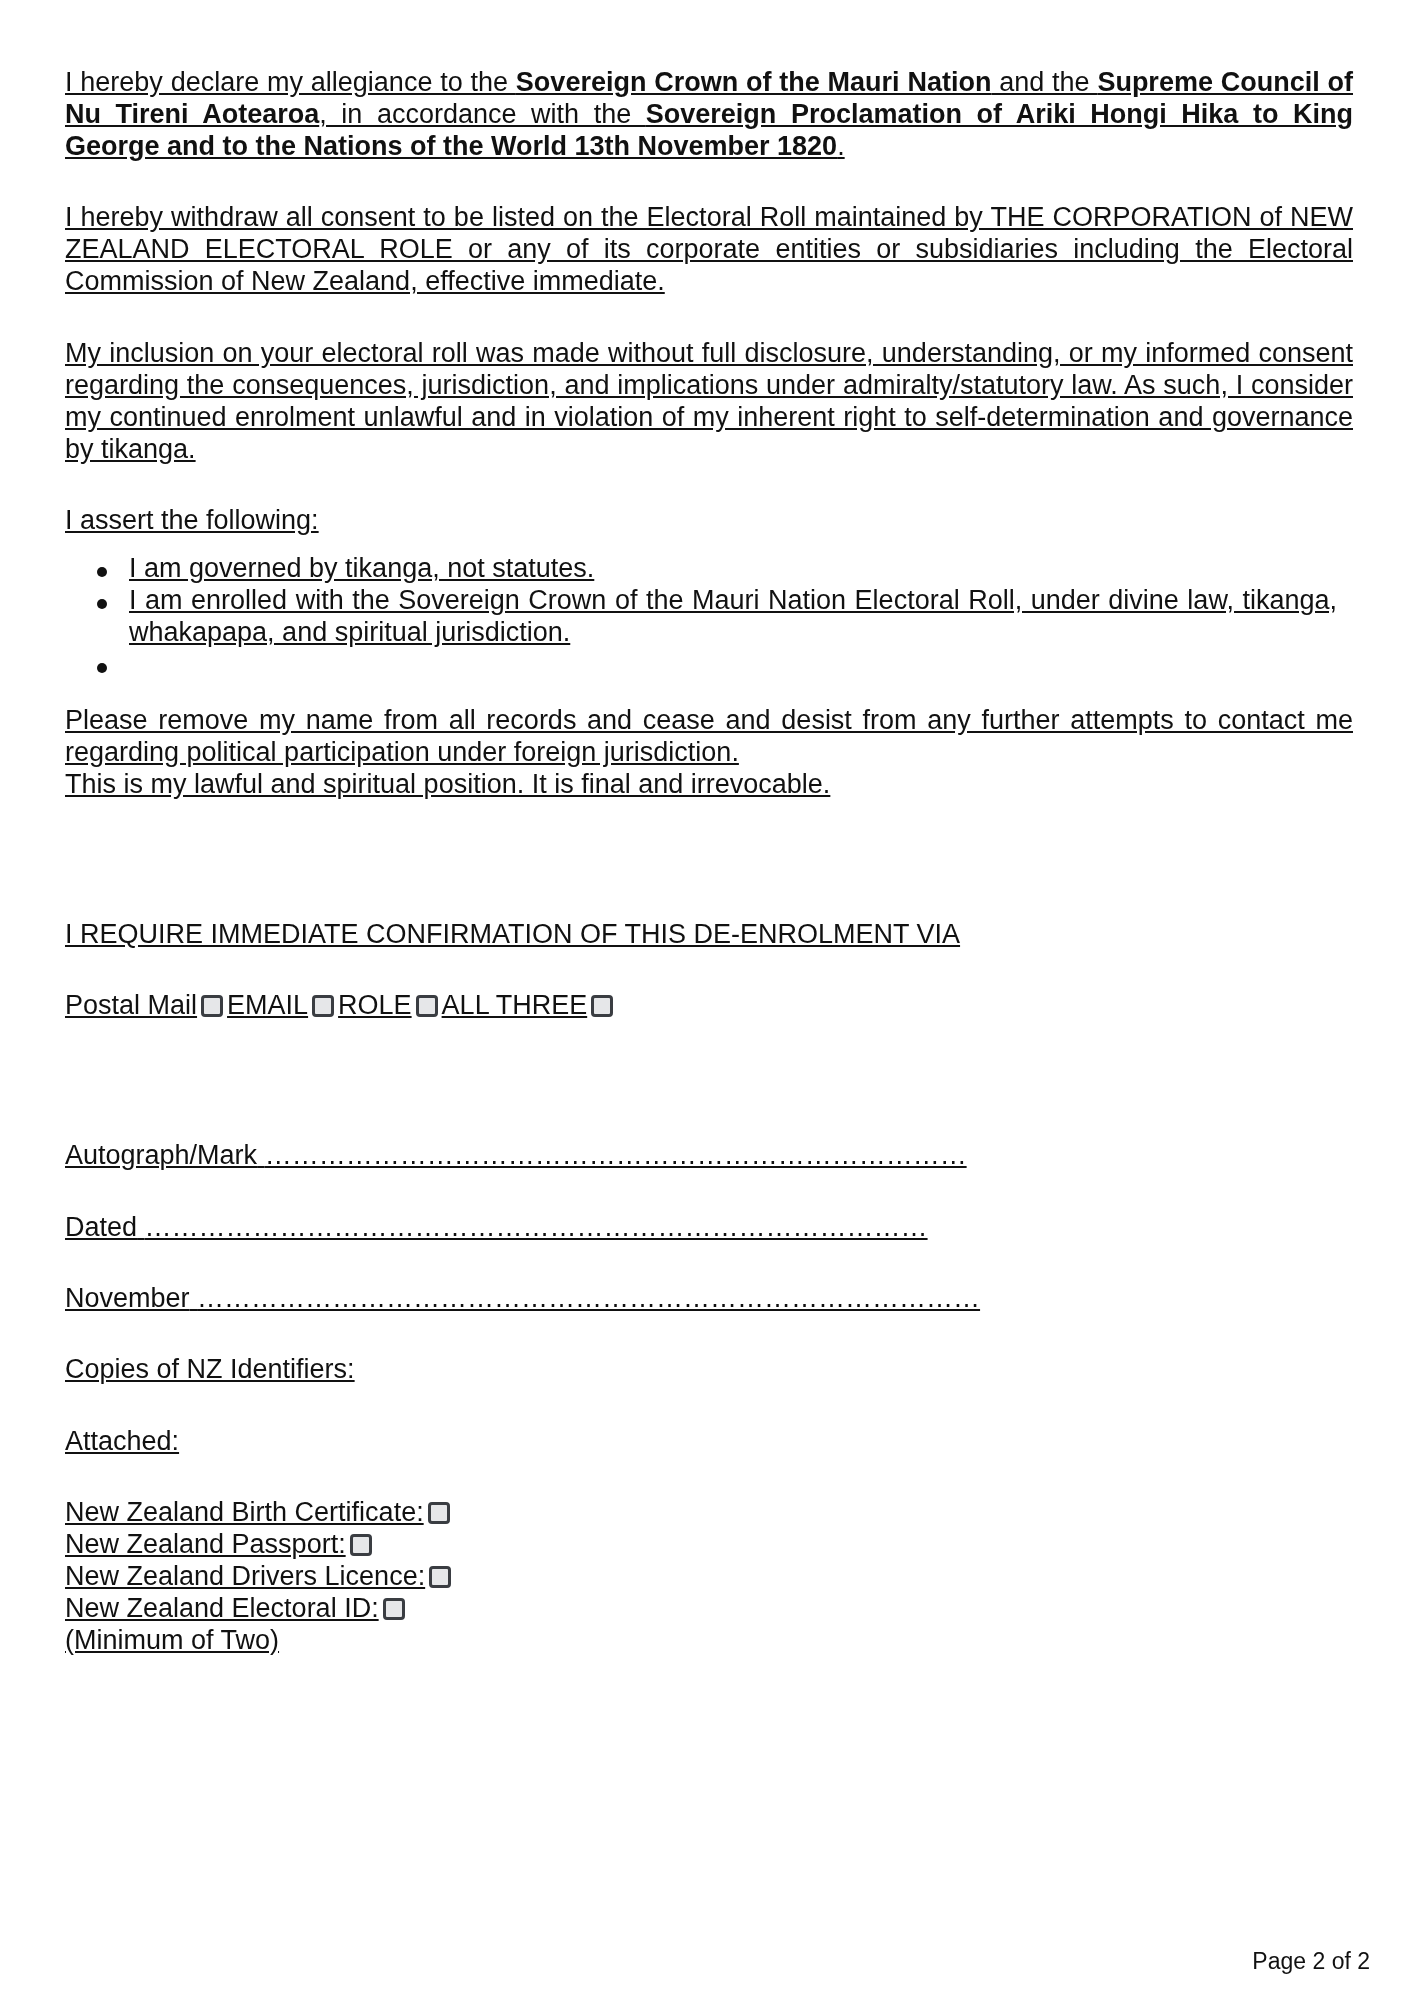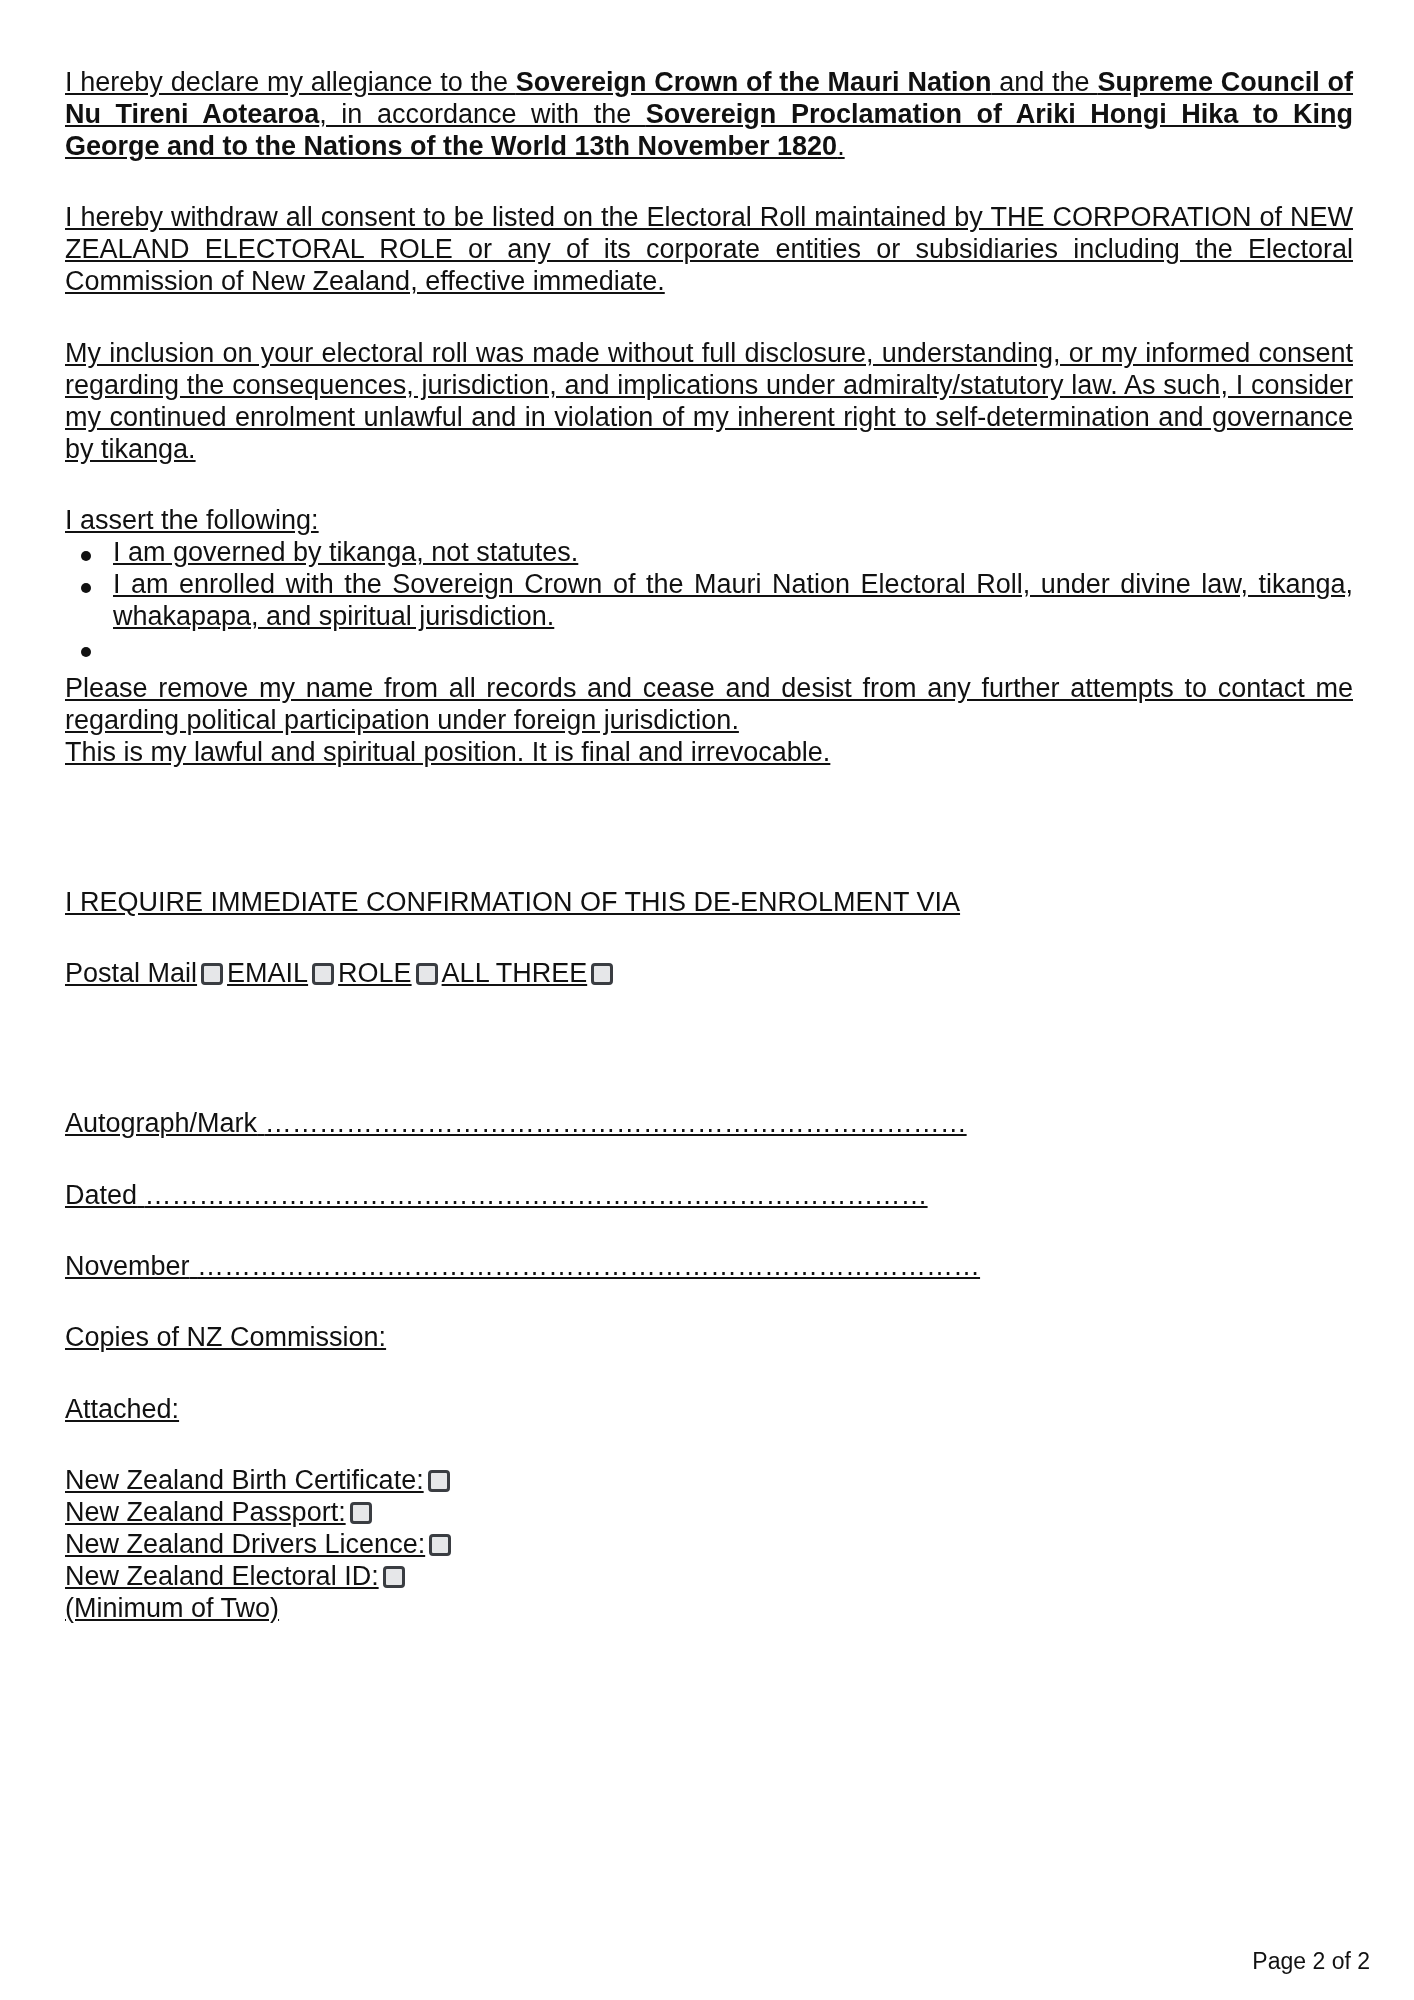--- a/index.html
+++ b/index.html
@@ -11,21 +11,21 @@
     .page {
       position: absolute; left: 65px; top: 66px; width: 1288px;
       font-size: 27px; line-height: 32px; text-decoration: underline;
     }
     p { margin: 0; }
     .just { text-align: justify; text-align-last: left; }
     .gap1 { height: 39.4px; }
     .gap2 { height: 78.8px; }
     .gap3 { height: 118px; }
     b { font-weight: bold; }
-    ul.bullets { margin: 0; padding: 0 0 0 48px; list-style: none; }
+    ul.bullets { margin: 16px; padding: 0 0 0 48px; list-style: none; }
     ul.bullets li { position: relative; text-align: justify; text-align-last: left; }
     ul.bullets li::before {
       content: ""; position: absolute; left: -32px; top: 15px;
       width: 10px; height: 10px; border-radius: 50%; background: #111;
     }
     ul.bullets li.empty { height: 39.4px; }
     .cb {
       display: inline-block; width: 22px; height: 22px; box-sizing: border-box;
       border: 3.5px solid #3a3d42; border-radius: 4px; background: #e6e7e9;
       vertical-align: -3px; margin: 0 4px 0 4px;
@@ -80,21 +80,21 @@
   <div class="gap1"></div>
 
   <p><span>Dated</span> <span>……………………………………………………………………………</span></p>
 
   <div class="gap1"></div>
 
   <p><span>November</span> <span>……………………………………………………………………………</span></p>
 
   <div class="gap1"></div>
 
-  <p>Copies of NZ Commission:</p>
+  <p>Copies of NZ Identifiers:</p>
 
   <div class="gap1"></div>
 
   <p>Attached:</p>
 
   <div class="gap1"></div>
 
   <p><span>New Zealand Birth Certificate:</span><span class="cb"></span></p>
   <p><span>New Zealand Passport:</span><span class="cb"></span></p>
   <p><span>New Zealand Drivers Licence:</span><span class="cb"></span></p>

